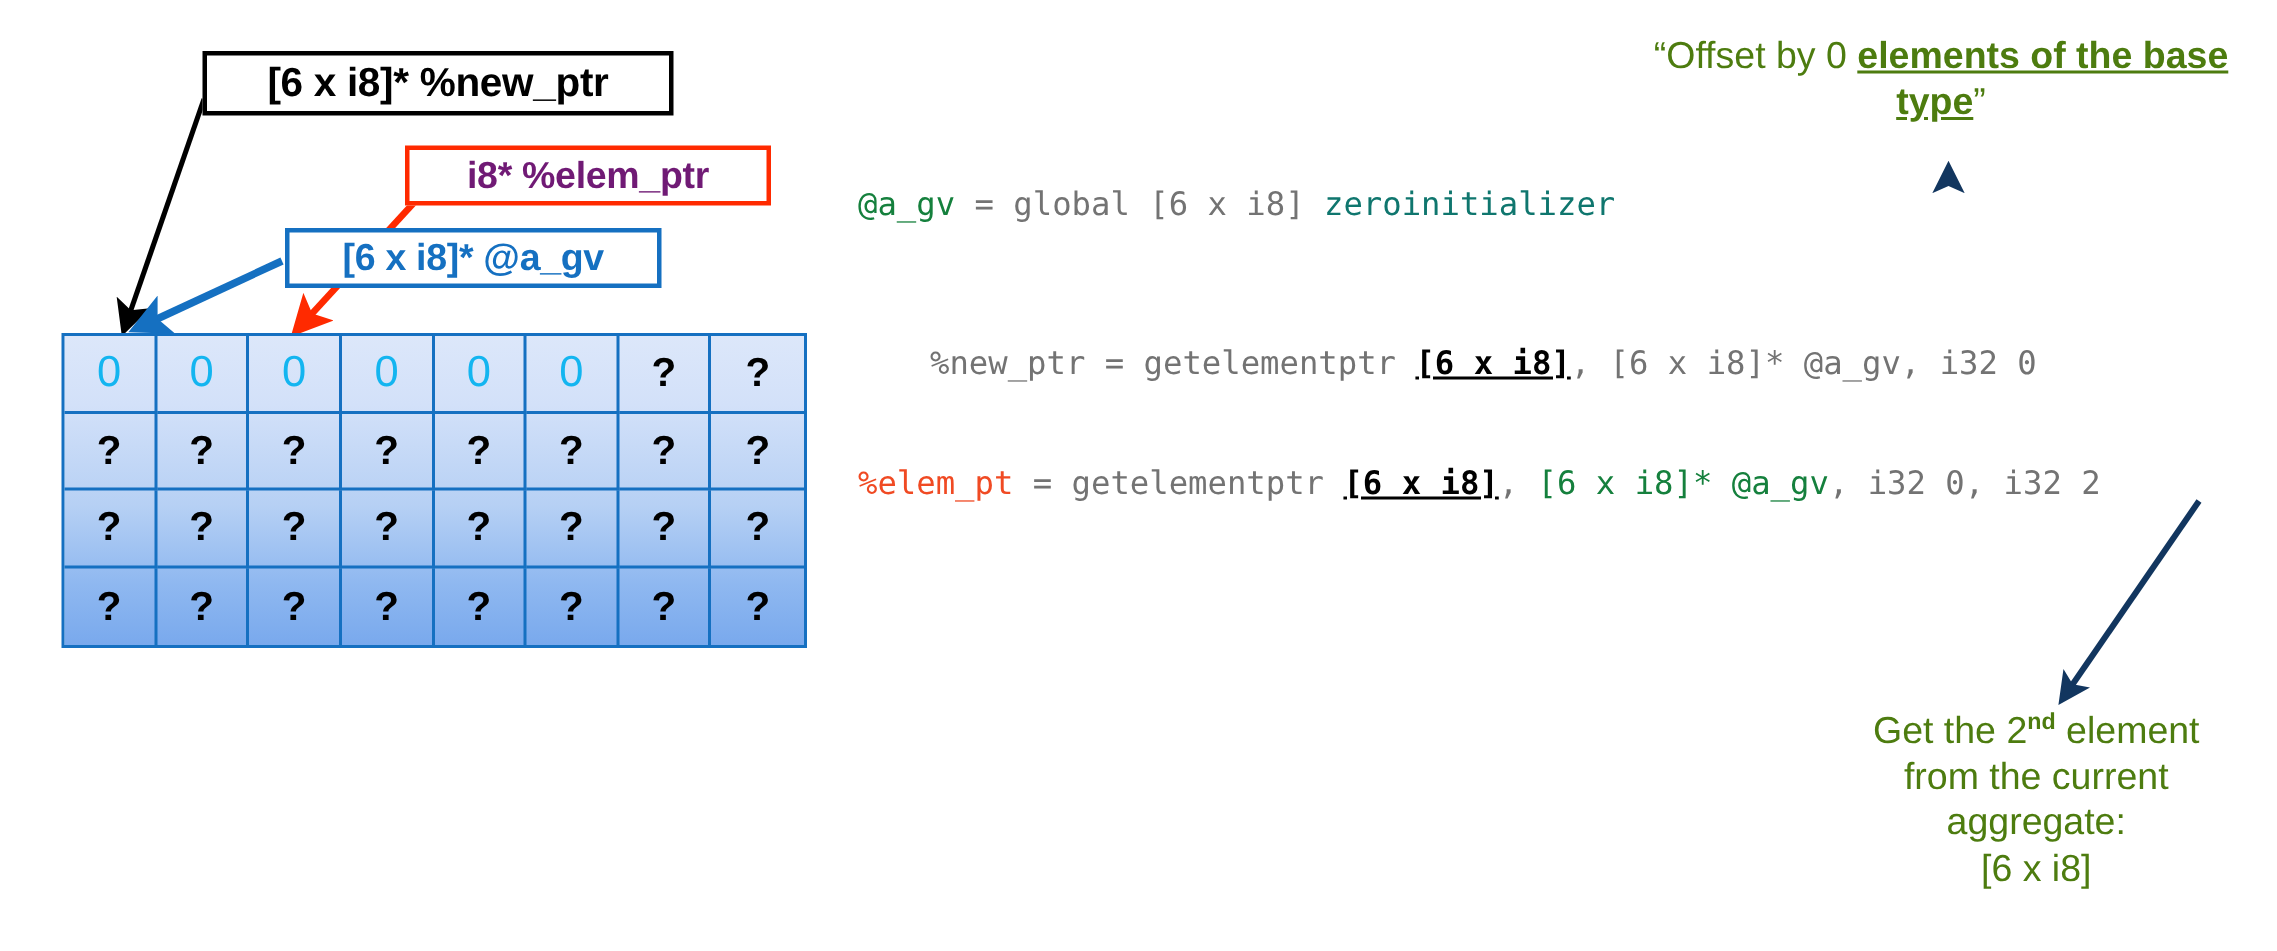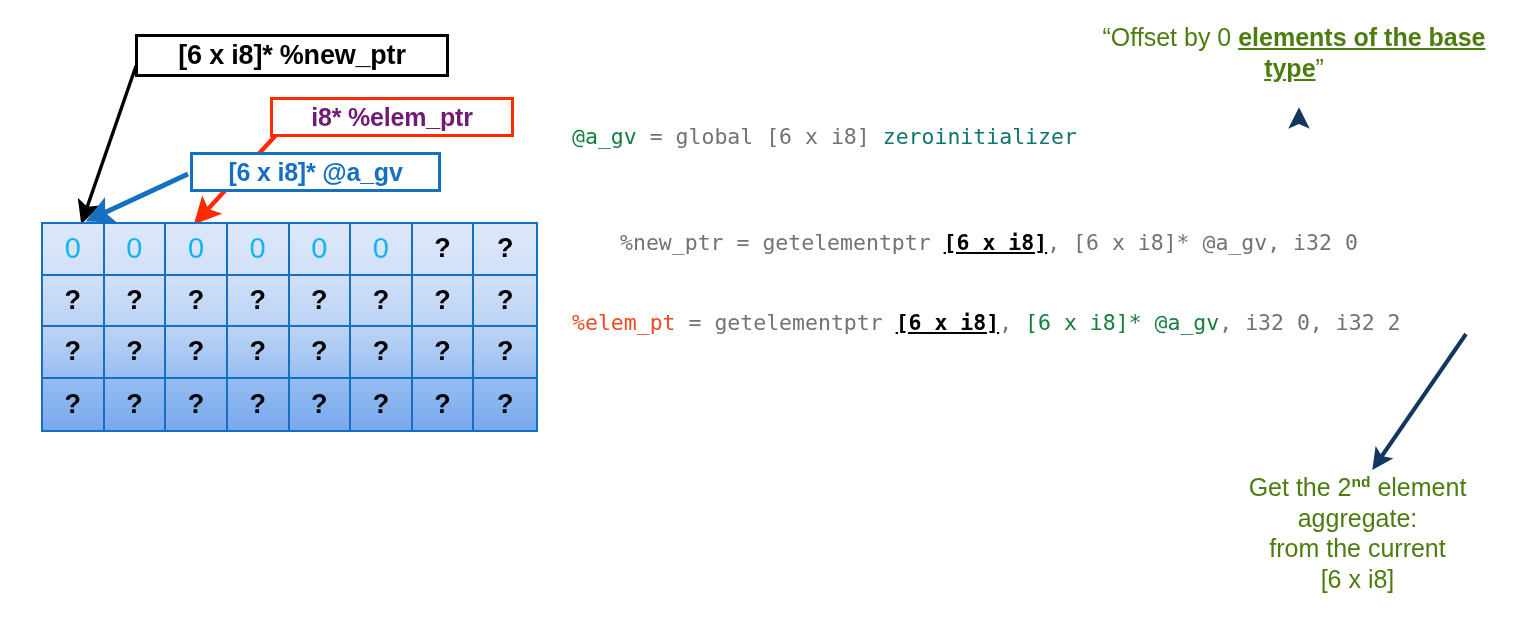--- a/index.html
+++ b/index.html
@@ -217,18 +217,18 @@
   <div class="code" id="code-line-1"><span class="tok-blue">@a_gv</span><span class="tok-black"> = global [6 x i8] </span><span class="tok-cyan">zeroinitializer</span></div>
   <div class="code" id="code-line-2"><span class="tok-black">%new_ptr = getelementptr </span><span class="tok-bu">[6 x i8]</span><span class="tok-black">, [6 x i8]* @a_gv, i32 0</span></div>
   <div class="code" id="code-line-3"><span class="tok-red">%elem_pt</span><span class="tok-black"> = getelementptr </span><span class="tok-bu">[6 x i8]</span><span class="tok-black">, </span><span class="tok-blue">[6 x i8]* @a_gv</span><span class="tok-black">, i32 0, i32 2</span></div>
 
   <div class="note" id="note-offset">
     <span>“Offset by 0 </span><span class="bu">elements of the base type</span><span>”</span>
   </div>
 
   <div class="note" id="note-getelem">
     <div><span>Get the 2</span><sup>nd</sup><span> element</span></div>
+    <div>from the current</div>
     <div>aggregate:</div>
-    <div>from the current</div>
     <div>[6 x i8]</div>
   </div>
 
 </div>
 
 </body></html>

